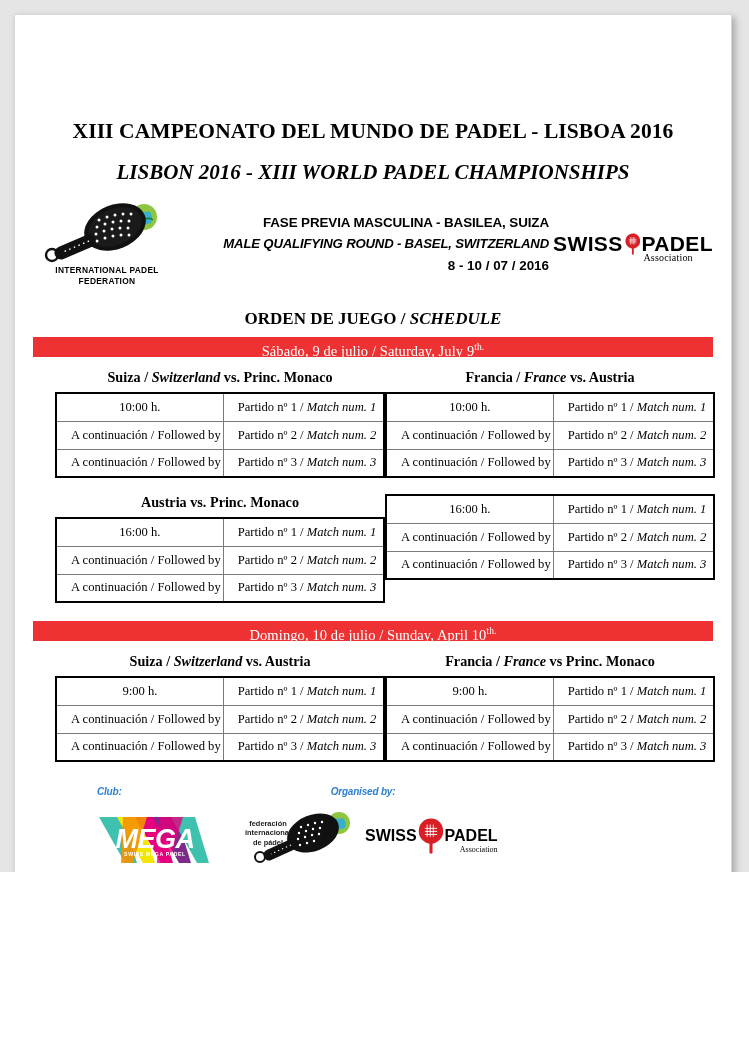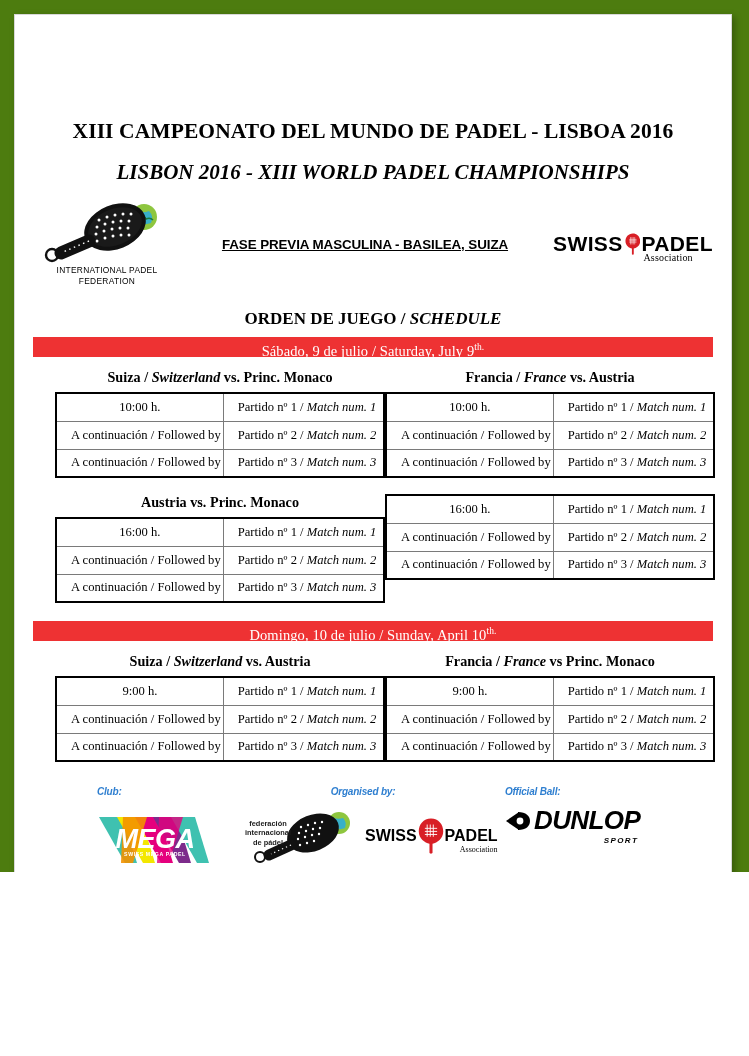--- a/index.html
+++ b/index.html
@@ -8,21 +8,21 @@
     width: 749px;
     height: 1056px;
     background: #ffffff;
     font-family: "Liberation Serif", serif;
   }
 
   .page-shadow-bg {
     position: absolute;
     left: 0; top: 0;
     width: 749px; height: 872px;
-    background: #4d7c0f;
+    background: #e5e5e5;
     overflow: hidden;
   }
 
   .page {
     position: absolute;
     left: 14px;
     top: 14px;
     width: 718px;
     height: 1028px;
     background: #ffffff;
@@ -60,33 +60,32 @@
   }
 
   .ipf-logo { width: 140px; height: 86px; position: relative; flex: 0 0 auto; }
   .ipf-logo svg { display:block; }
   .ipf-text {
     position: absolute;
     bottom: 1px; left: 0; width: 100%;
     text-align: center;
     font-family: "Liberation Sans", sans-serif;
     font-size: 8.4px;
-    font-weight: normal;
+    font-weight: bold;
     line-height: 10.5px;
     letter-spacing: 0.3px;
     color: #000;
   }
 
   .event-info {
     flex: 1 1 auto;
-    text-align: center;
+    text-align: right;
     font-family: "Liberation Sans", sans-serif;
     color: #000;
     padding: 0 4px;
-    text-decoration: underline;
   }
   .ev-line1 { font-size: 13.4px; font-weight: bold; letter-spacing: -0.1px; }
   .ev-line2 { font-size: 13.2px; font-weight: bold; font-style: italic; letter-spacing: -0.2px; margin-top: 6px; }
   .ev-line3 { font-size: 13.4px; font-weight: bold; margin-top: 7px; }
 
   .swiss-logo {
     flex: 0 0 auto;
     display: flex;
     align-items: center;
     height: 52px;
@@ -316,20 +315,22 @@
           <path d="M19 52 L24 50" stroke="#111" stroke-width="2.4"></path>
         </svg>
         <div class="ipf-text">
           <span>INTERNATIONAL PADEL</span><br>
           <span>FEDERATION</span>
         </div>
       </div>
 
       <div class="event-info">
         <div class="ev-line1">FASE PREVIA MASCULINA - BASILEA, SUIZA</div>
+        <div class="ev-line2">MALE QUALIFYING ROUND - BASEL, SWITZERLAND</div>
+        <div class="ev-line3">8 - 10 / 07 / 2016</div>
       </div>
 
       <div class="swiss-logo">
         <span class="swiss-word">SWISS</span>
         <svg class="swiss-racket" width="34" height="48" viewBox="0 0 34 48">
           <path d="M17 1 C27 1 33 9 33 18 C33 27 25 33 19 34 L19 46 C19 47.4 15 47.4 15 46 L15 34 C9 33 1 27 1 18 C1 9 7 1 17 1 Z" fill="#d81f26"></path>
           <g stroke="#fff" stroke-width="1.1">
             <line x1="12" y1="9" x2="12" y2="25"></line>
               <line x1="15" y1="9" x2="15" y2="25"></line>
             <line x1="18" y1="9" x2="18" y2="25"></line>
@@ -564,30 +565,16 @@
               </g>
             </svg>
             <span style="position:relative;">
               <span class="swiss-word-sm">PADEL</span>
               <span class="swiss-assoc-sm">Association</span>
             </span>
           </div>
         </div>
       </div>
 
-      <div class="sp-item ball-wrap">
-        <div class="sp-label">Official Ball:</div>
-        <div class="dunlop-logo">
-          <svg width="26" height="22" viewBox="0 0 26 22" style="margin-right:3px;">
-            <path d="M1 11 L14 2 L14 20 Z" fill="#000"></path>
-            <path d="M13 2 C21 2 25 6 25 11 C25 16 21 20 13 20 Z" fill="#000"></path>
-            <ellipse cx="15" cy="11" rx="3.4" ry="3.4" fill="#fff"></ellipse>
-          </svg>
-          <span class="dunlop-word">
-            <span>DUNLOP</span>
-            <span class="dunlop-sport">SPORT</span>
-          </span>
-        </div>
-      </div>
     </div>
 
   </div>
 </div>
 
 </body></html>

